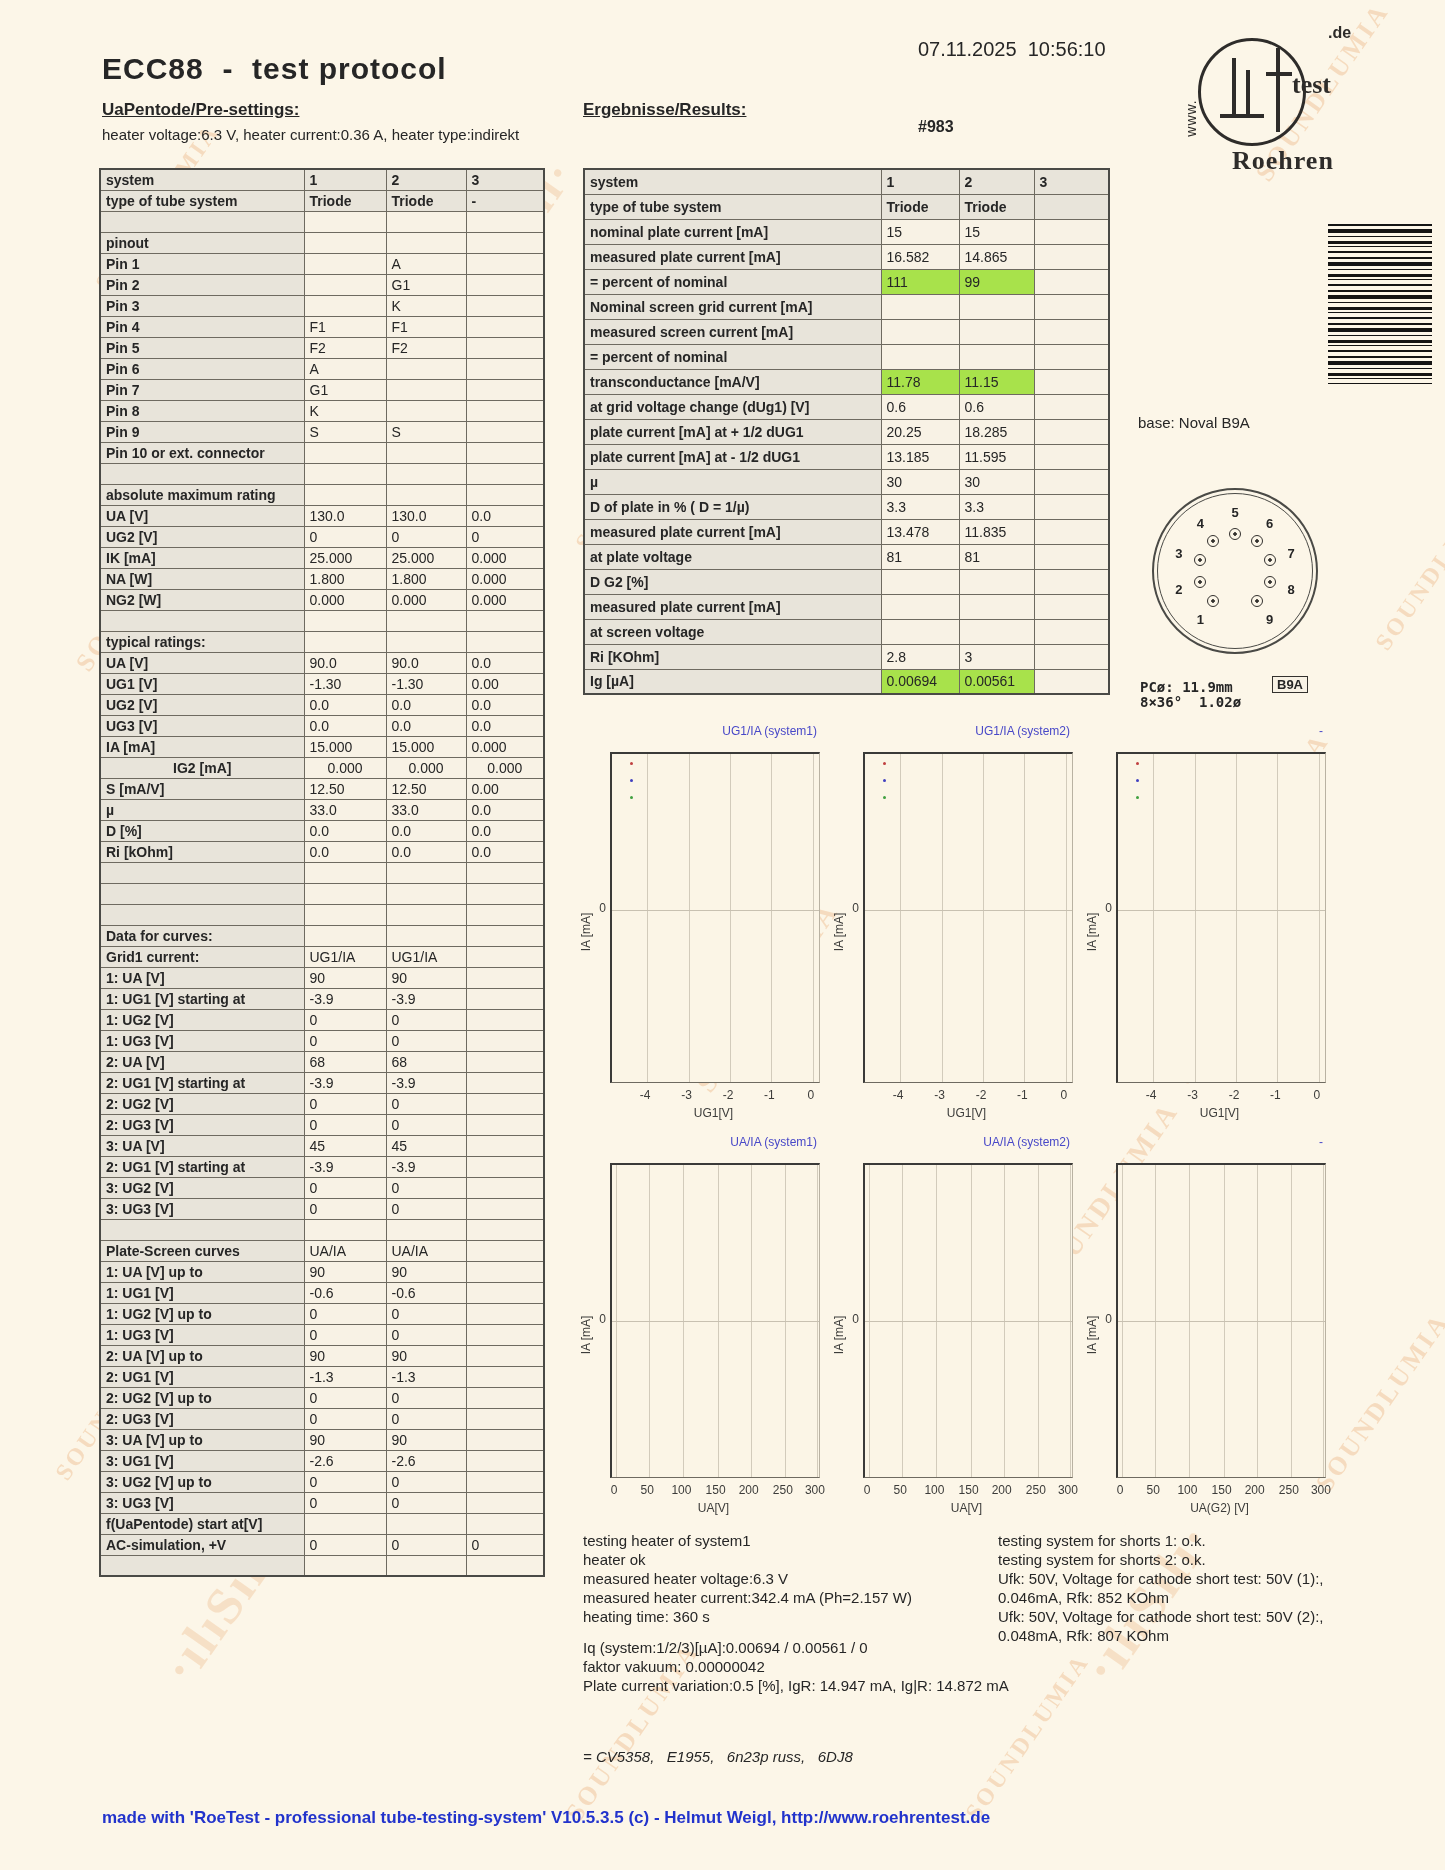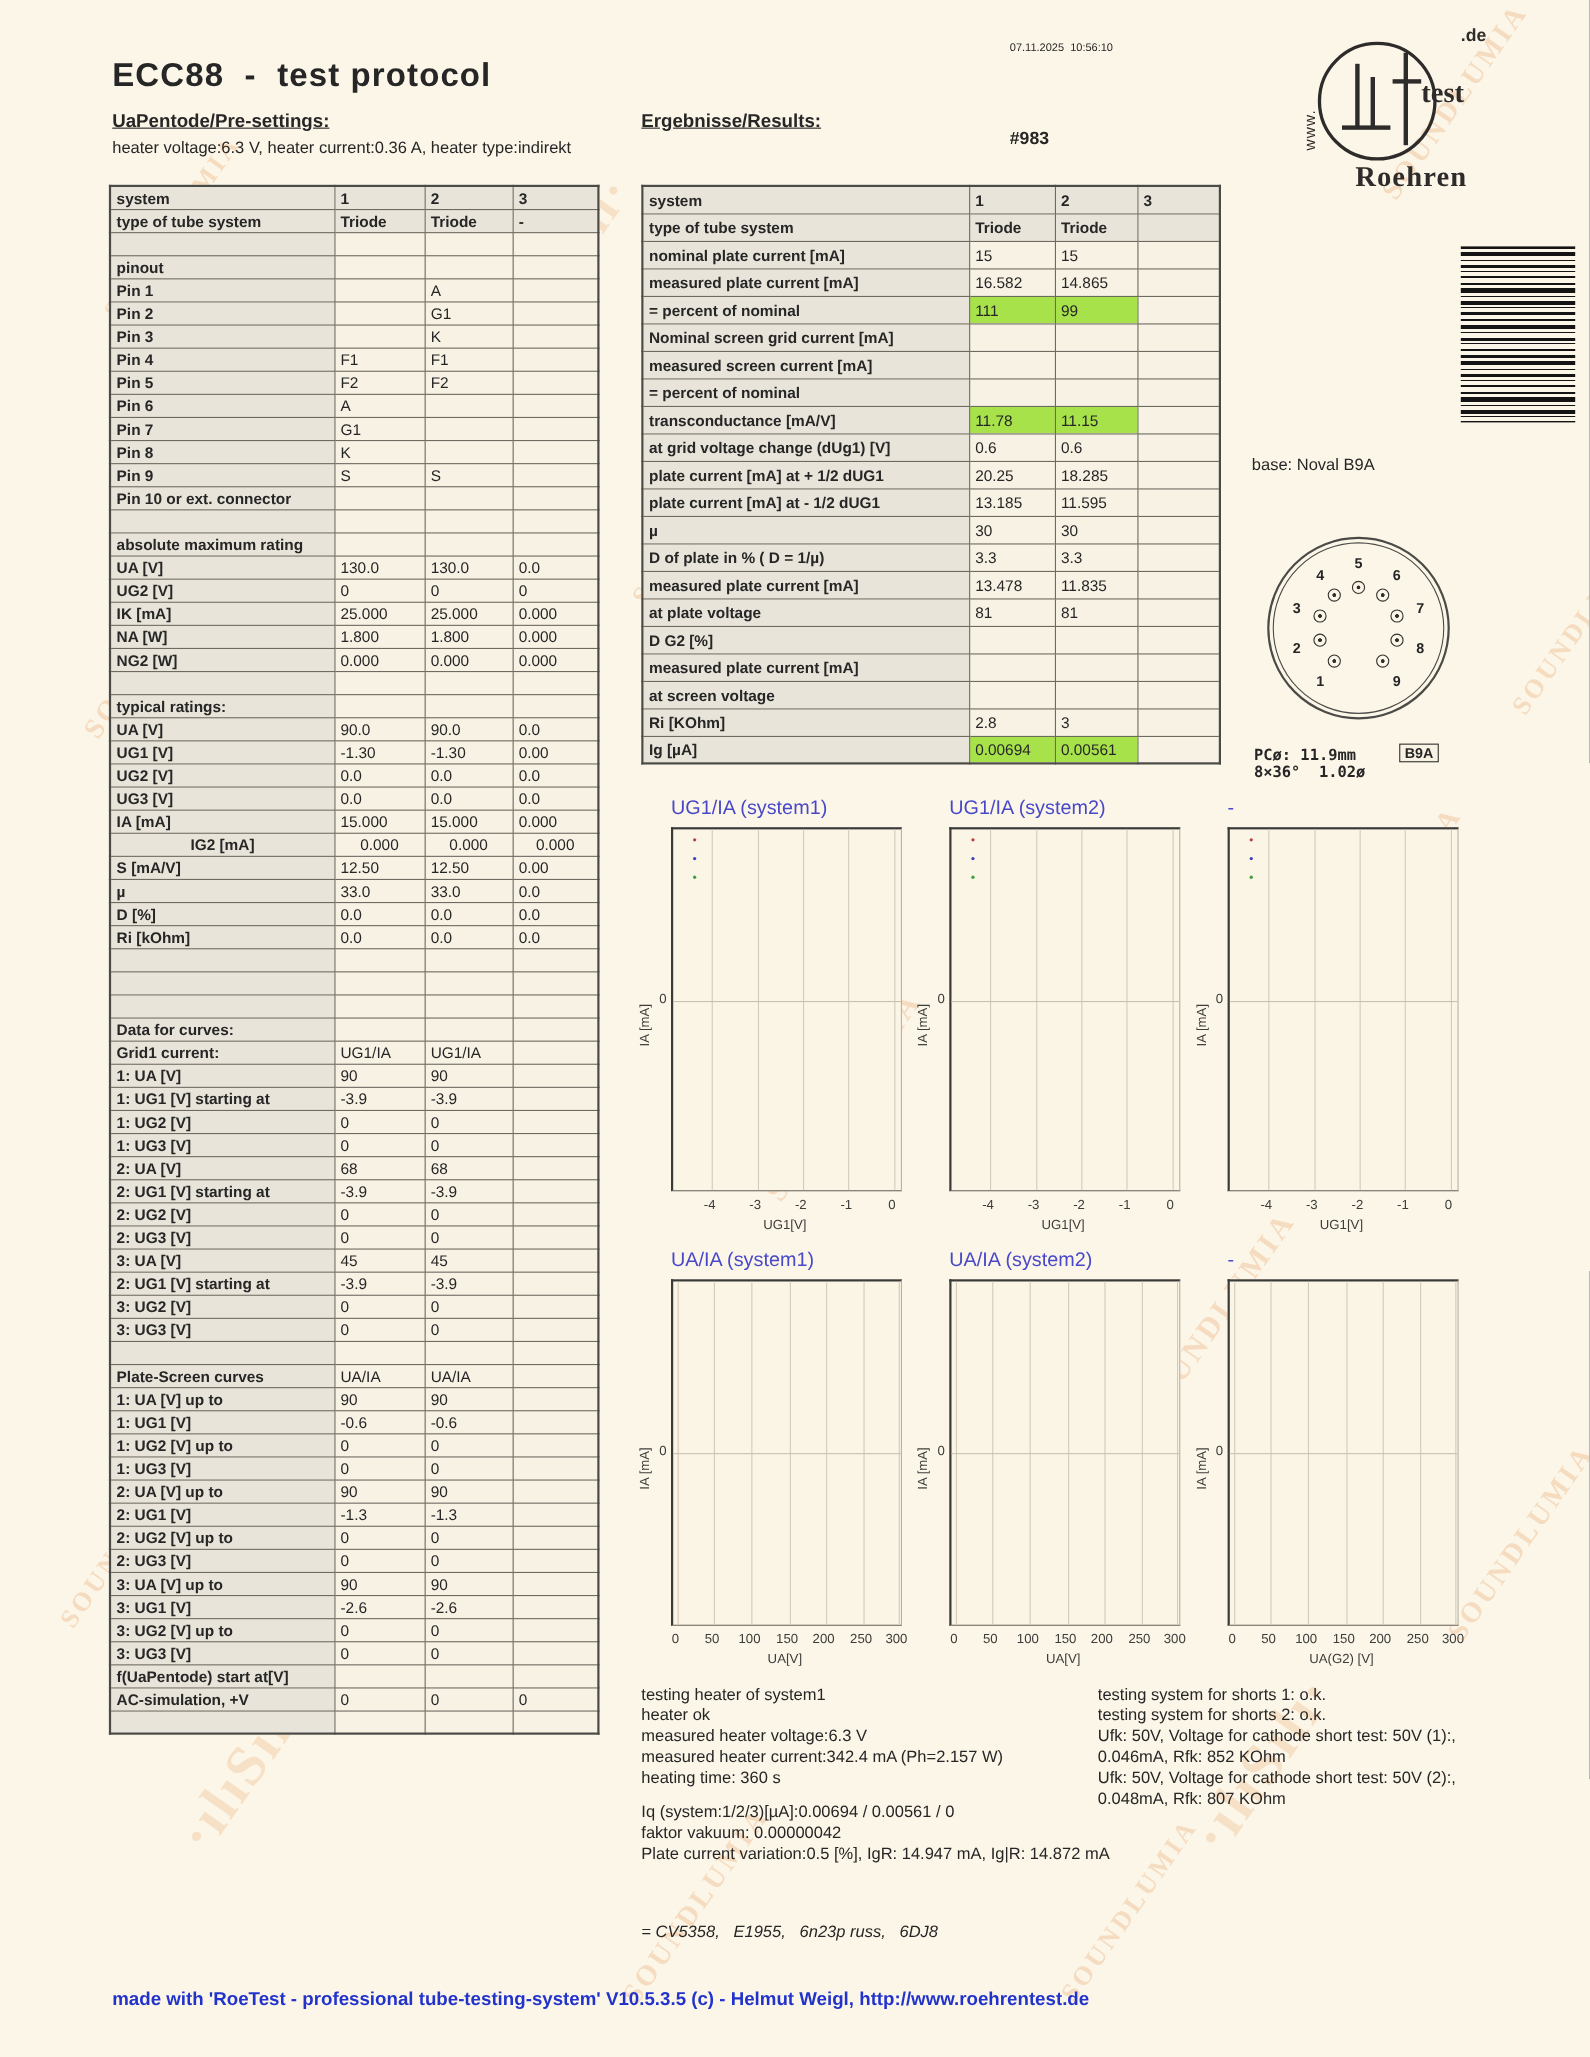--- a/index.html
+++ b/index.html
@@ -6,33 +6,33 @@
   .page{
     position:relative; width:1445px; height:1870px; margin:0 auto;
     background:#fcf6e8; overflow:hidden;
     font-family:"Liberation Sans", sans-serif; color:#262626;
   }
   .abs{position:absolute;}
   
   .doc-title{font-size:30px; font-weight:bold; letter-spacing:1px; white-space:pre;}
   .sec-head{font-size:17px; font-weight:bold; text-decoration:underline;}
   .small-line{font-size:15px;}
-  .datetime{font-size:10px; white-space:pre;}
+  .datetime{font-size:20px; white-space:pre;}
   .serial{font-size:16px; font-weight:bold;}
   
   table.proto{border-collapse:collapse; table-layout:fixed; position:absolute;
     border:2px solid #4a4a46; background:#f8f2e5;}
   table.proto td{border:1px solid #6e6a60; padding:0 5px; font-size:14px;
     overflow:hidden; white-space:nowrap; vertical-align:middle;}
   td.lbl{background:#e8e4da; font-weight:bold;}
   td.val{background:#f8f2e5; font-weight:normal;}
   tr.hdr td.val{background:#e8e4da; font-weight:bold;}
   td.hl{background:#a8e24b;}
   
-  .chart-title{position:absolute; font-size:18px; color:#4848c8; text-align:left;}
+  .chart-title{position:absolute; font-size:12px; color:#4848c8; text-align:right;}
   .plot{position:absolute; background:#fbf5e6;
     border-left:2px solid #3a3a38; border-top:2px solid #3a3a38;
     border-right:1px solid #b9b2a2; border-bottom:1px solid #6e6a60;}
   .gridv{position:absolute; top:0; bottom:0; width:1px; background:#d2cbbb;}
   .gridh{position:absolute; left:0; right:0; height:1px; background:#c8c1b1;}
   .xtick{position:absolute; font-size:12px; color:#3c3c3a; transform:translateX(-50%);}
   .ytick{position:absolute; font-size:12px; color:#3c3c3a; transform:translate(-100%,-50%);}
   .xlabel{position:absolute; font-size:12px; color:#3c3c3a; text-align:center;}
   .ylabel{position:absolute; font-size:12px; color:#3c3c3a;
     transform:translate(-50%,-50%) rotate(-90deg); transform-origin:center; white-space:nowrap;}

